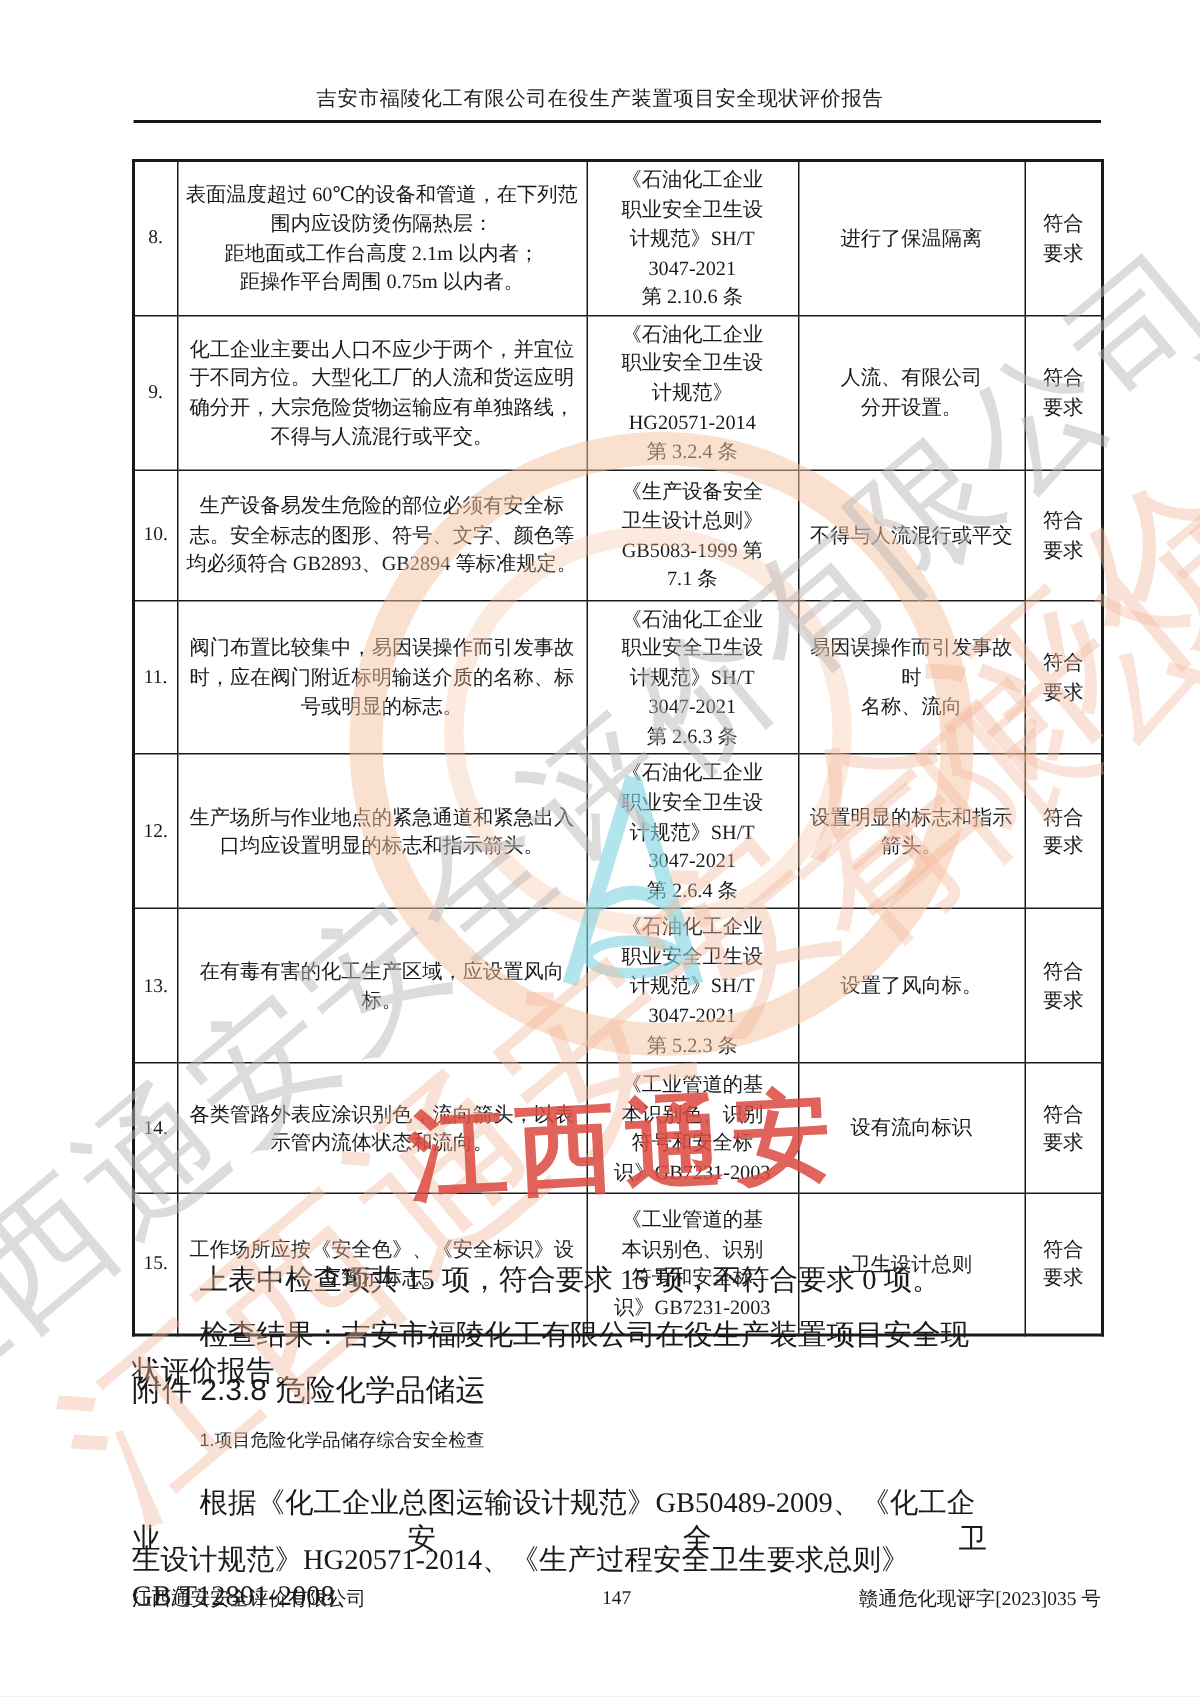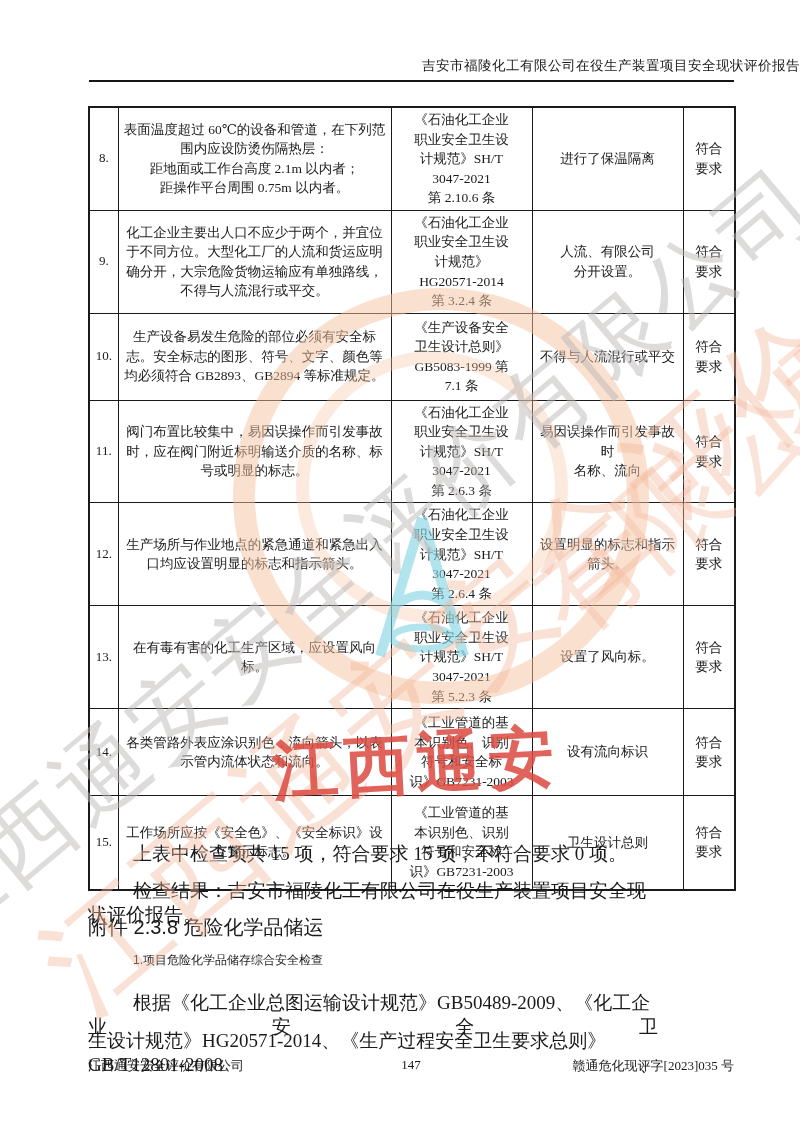--- a/index.html
+++ b/index.html
@@ -1,20 +1,20 @@
 <!DOCTYPE html>
 <html><head>
 <meta charset="utf-8">
 <style>
   html,body{margin:0;padding:0;background:#e8e8e8;}
   .page{position:relative;width:800px;height:1131px;background:#ffffff;margin:0 auto;
         font-family:"Liberation Serif","DejaVu Serif",serif;color:#1a1a1a;overflow:hidden;}
 
   
-  .doc-title{position:absolute;top:57px;left:0;width:100%;text-align:right;
+  .doc-title{position:absolute;top:57px;left:0;width:100%;text-align:center;
              font-size:13.5px;letter-spacing:.5px;}
   .header-rule{position:absolute;top:80px;left:89px;width:645px;height:2px;background:#161616;}
 
   
   table.insp{position:absolute;top:106px;left:88px;width:646px;border-collapse:collapse;
              table-layout:fixed;font-size:13.5px;line-height:1.45;border:2px solid #1a1a1a;}
   table.insp td{border:1px solid #1a1a1a;text-align:center;vertical-align:middle;
                 white-space:pre-line;padding:2px 4px;overflow:hidden;}
   td.c-no{font-size:13px;}
 

